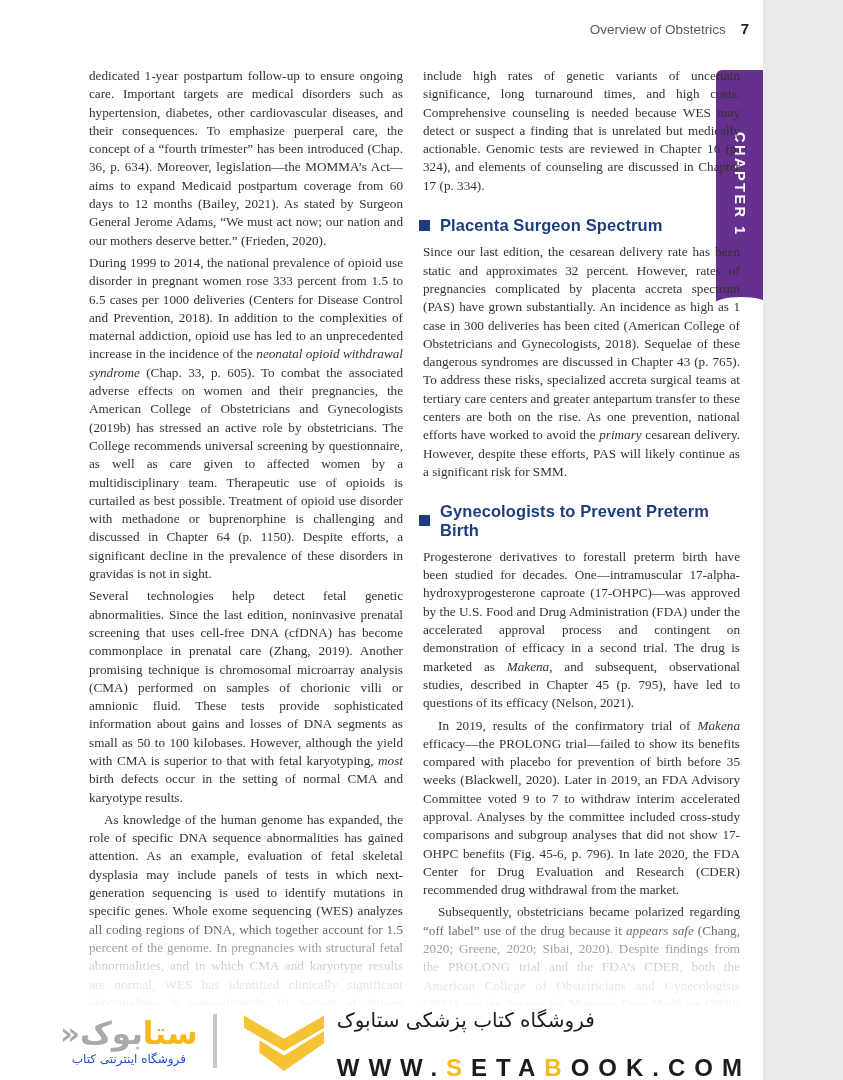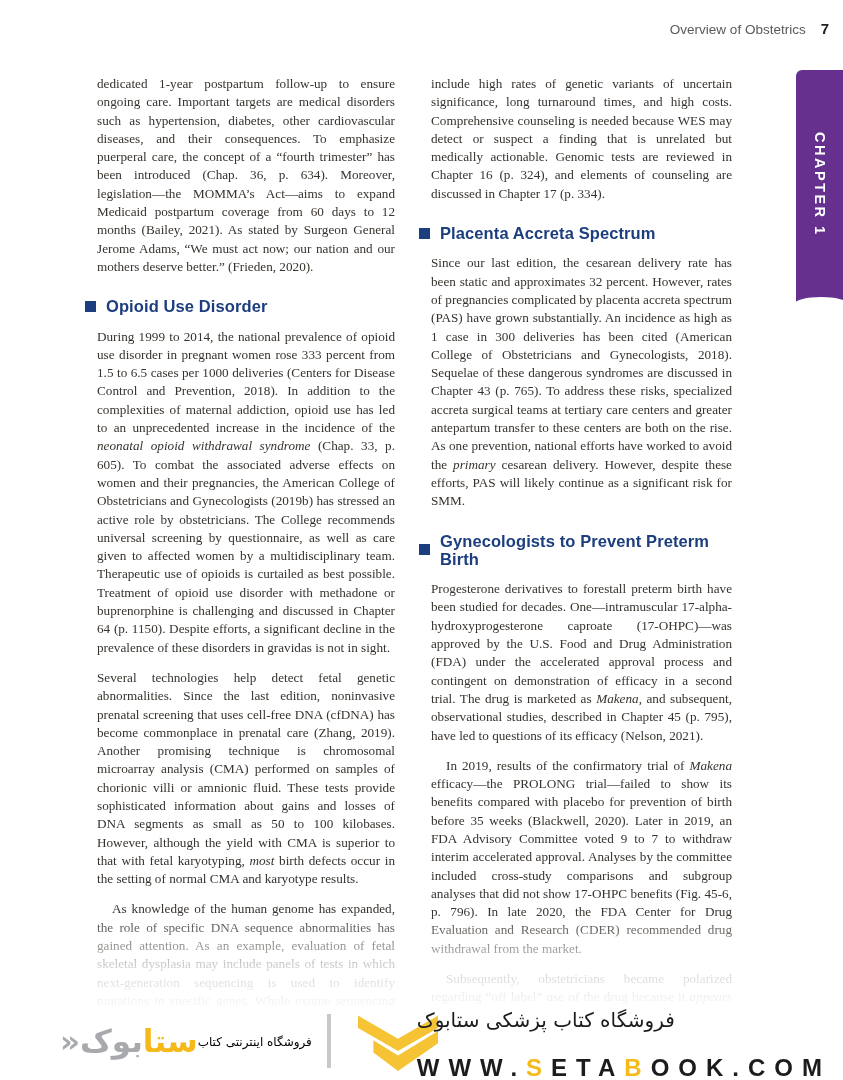--- a/index.html
+++ b/index.html
@@ -1,16 +1,16 @@
 <!DOCTYPE html>
 <html><head>
 <meta charset="utf-8">
 <style>
   html,body{margin:0;padding:0;background:#e9e9e9;}
-  .page{position:relative;width:843px;height:1080px;background:#ffffff;overflow:hidden;
+  .page{position:relative;width:763px;height:1080px;background:#ffffff;overflow:hidden;
         font-family:"Liberation Serif", serif;}
 
   
   .pg-header{position:absolute;top:20px;right:14px;font-family:"Liberation Sans",sans-serif;
              font-size:13.5px;color:#5a5a5c;display:flex;align-items:baseline;}
   .pg-header .pgnum{font-weight:bold;color:#222;font-size:15px;margin-left:15px;}
 
   
   .chapter-tab{position:absolute;top:70px;right:0;width:47px;height:238px;background:#66308F;
                border-radius:6px 0 0 4px;display:flex;align-items:center;justify-content:center;}
@@ -18,43 +18,43 @@
                background:#fff;border-radius:100% 100% 0 0 / 100% 100% 0 0;}
   .chapter-tab .vtext{writing-mode:vertical-rl;text-orientation:mixed;color:#fff;
                font-family:"Liberation Sans",sans-serif;font-weight:bold;font-size:14.5px;
                letter-spacing:2.5px;margin-top:-10px;}
 
   
   .col{position:absolute;top:63px;height:952px;overflow:hidden;font-size:13.2px;line-height:18.3px;
        color:#37322d;text-align:justify;}
   .col-left{left:85px;width:322px;}
   .col-right{left:419px;width:325px;}
-  .col p{margin:12px;}
+  .col p{margin:4px;}
   .col p.indent{text-indent:15px;}
 
   h2.section{font-family:"Liberation Sans",sans-serif;font-weight:bold;font-size:16.5px;
              color:#1C3E7E;margin:21px 0 9px 0;display:flex;align-items:center;text-align:left;
              letter-spacing:0.1px;}
   h2.section:first-child{margin-top:0;}
   .bullet{width:11px;height:11px;background:#1C3E7E;margin-right:10px;flex:0 0 auto;}
 
   
   .fade-bottom{position:absolute;left:0;top:912px;width:100%;height:102px;z-index:5;pointer-events:none;
        background:linear-gradient(to bottom, rgba(255,255,255,0) 0%, rgba(255,255,255,0.78) 55%, #ffffff 100%);}
 
   
   .footer{position:absolute;left:0;top:1006px;width:100%;height:74px;background:#fff;z-index:6;}
   .logo-group{position:absolute;left:60px;top:5px;display:flex;align-items:center;}
-  .wordmark-stack{display:flex;align-items:center;}
+  .wordmark-stack{display:flex;flex-direction:column;align-items:center;}
   .wordmark{font-family:"DejaVu Sans",sans-serif;font-weight:bold;font-size:31px;line-height:1.1;
             direction:rtl;unicode-bidi:isolate;}
   .wm-yellow{color:#F5B919;}
   .wm-gray{color:#A7A9AC;}
   .wm-guillemet{color:#A7A9AC;font-weight:bold;}
-  .tagline{font-family:"DejaVu Sans",sans-serif;font-size:12px;color:#000000;margin-top:2px;direction:rtl;}
+  .tagline{font-family:"DejaVu Sans",sans-serif;font-size:12px;color:#1d4ed8;margin-top:2px;direction:rtl;}
   .divider{width:4px;height:54px;background:#C7C8CA;margin:0 15px;}
   .emblem{width:104px;height:60px;}
 
   .footer-right{position:absolute;right:12px;top:2px;text-align:left;}
   .store-fa{font-family:"DejaVu Sans",sans-serif;font-size:20px;color:#1c1c1e;direction:rtl;}
   .website{font-family:Liberation Sans, sans-serif;font-weight:bold;font-size:24px;letter-spacing:9px;
            color:#1c1c1e;margin-top:22px;white-space:nowrap;}
   .website .yl{color:#F5B919;}
 </style>
 </head>
@@ -67,37 +67,33 @@
     <span class="pgnum">7</span>
   </div>
 
   <div class="chapter-tab">
     <span class="vtext">CHAPTER 1</span>
   </div>
 
   <div class="col col-left">
     <p>dedicated 1-year postpartum follow-up to ensure ongoing care. Important targets are medical disorders such as hypertension, diabetes, other cardiovascular diseases, and their consequences. To emphasize puerperal care, the concept of a “fourth trimester” has been introduced (Chap. 36, p. 634). Moreover, legislation—the MOMMA’s Act—aims to expand Medicaid postpartum coverage from 60 days to 12 months (Bailey, 2021). As stated by Surgeon General Jerome Adams, “We must act now; our nation and our mothers deserve better.” (Frieden, 2020).</p>
 
-    <h2 class="section">
-      <span class="bullet"></span>
-      <span>Opioid Use Disorder</span>
-    </h2>
     <p><span>During 1999 to 2014, the national prevalence of opioid use disorder in pregnant women rose 333 percent from 1.5 to 6.5 cases per 1000 deliveries (Centers for Disease Control and Prevention, 2018). In addition to the complexities of maternal addiction, opioid use has led to an unprecedented increase in the incidence of the </span><i>neonatal opioid withdrawal syndrome</i><span> (Chap. 33, p. 605). To combat the associated adverse effects on women and their pregnancies, the American College of Obstetricians and Gynecologists (2019b) has stressed an active role by obstetricians. The College recommends universal screening by questionnaire, as well as care given to affected women by a multidisciplinary team. Therapeutic use of opioids is curtailed as best possible. Treatment of opioid use disorder with methadone or buprenorphine is challenging and discussed in Chapter 64 (p. 1150). Despite efforts, a significant decline in the prevalence of these disorders in gravidas is not in sight.</span></p>
 
     <p><span>Several technologies help detect fetal genetic abnormalities. Since the last edition, noninvasive prenatal screening that uses cell-free DNA (cfDNA) has become commonplace in prenatal care (Zhang, 2019). Another promising technique is chromosomal microarray analysis (CMA) performed on samples of chorionic villi or amnionic fluid. These tests provide sophisticated information about gains and losses of DNA segments as small as 50 to 100 kilobases. However, although the yield with CMA is superior to that with fetal karyotyping, </span><i>most</i><span> birth defects occur in the setting of normal CMA and karyotype results.</span></p>
     <p class="indent">As knowledge of the human genome has expanded, the role of specific DNA sequence abnormalities has gained attention. As an example, evaluation of fetal skeletal dysplasia may include panels of tests in which next-generation sequencing is used to identify mutations in specific genes. Whole exome sequencing (WES) analyzes all coding regions of DNA, which together account for 1.5 percent of the genome. In pregnancies with structural fetal abnormalities, and in which CMA and karyotype results are normal, WES has identified clinically significant abnormalities in approximately 10 percent of fetuses (Lord, 2019; Petrovski, 2019). In one series of fetuses with unexplained nonimmune hydrops, WES detected diagnostic genetic variants in nearly 30 percent (Sparks, 2020).</p>
 
   </div>
 
   <div class="col col-right">
     <p>include high rates of genetic variants of uncertain significance, long turnaround times, and high costs. Comprehensive counseling is needed because WES may detect or suspect a finding that is unrelated but medically actionable. Genomic tests are reviewed in Chapter 16 (p. 324), and elements of counseling are discussed in Chapter 17 (p. 334).</p>
 
     <h2 class="section">
       <span class="bullet"></span>
-      <span>Placenta Accreta Spectrum</span>
+      <span>Placenta Surgeon Spectrum</span>
     </h2>
     <p><span>Since our last edition, the cesarean delivery rate has been static and approximates 32 percent. However, rates of pregnancies complicated by placenta accreta spectrum (PAS) have grown substantially. An incidence as high as 1 case in 300 deliveries has been cited (American College of Obstetricians and Gynecologists, 2018). Sequelae of these dangerous syndromes are discussed in Chapter 43 (p. 765). To address these risks, specialized accreta surgical teams at tertiary care centers and greater antepartum transfer to these centers are both on the rise. As one prevention, national efforts have worked to avoid the </span><i>primary</i><span> cesarean delivery. However, despite these efforts, PAS will likely continue as a significant risk for SMM.</span></p>
 
     <h2 class="section">
       <span class="bullet"></span>
       <span>Gynecologists to Prevent Preterm Birth</span>
     </h2>
     <p><span>Progesterone derivatives to forestall preterm birth have been studied for decades. One—intramuscular 17-alpha-hydroxyprogesterone caproate (17-OHPC)—was approved by the U.S. Food and Drug Administration (FDA) under the accelerated approval process and contingent on demonstration of efficacy in a second trial. The drug is marketed as </span><i>Makena</i><span>, and subsequent, observational studies, described in Chapter 45 (p. 795), have led to questions of its efficacy (Nelson, 2021).</span></p>
     <p class="indent"><span>In 2019, results of the confirmatory trial of </span><i>Makena</i><span> efficacy—the PROLONG trial—failed to show its benefits compared with placebo for prevention of birth before 35 weeks (Blackwell, 2020). Later in 2019, an FDA Advisory Committee voted 9 to 7 to withdraw interim accelerated approval. Analyses by the committee included cross-study comparisons and subgroup analyses that did not show 17-OHPC benefits (Fig. 45-6, p. 796). In late 2020, the FDA Center for Drug Evaluation and Research (CDER) recommended drug withdrawal from the market.</span></p>
     <p class="indent"><span>Subsequently, obstetricians became polarized regarding “off label” use of the drug because it </span><i>appears safe</i><span> (Chang, 2020; Greene, 2020; Sibai, 2020). Despite findings from the PROLONG trial and the FDA’s CDER, both the American College of Obstetricians and Gynecologists (2021) and the Society for Maternal-Fetal Medicine (2020) continued to endorse 17-OHPC use. This, however, is with the proviso that “uncertainty regarding benefit” be shared with the patient during decision-making. Last, the EPPPIC Group (2021) performed a metaanalysis of randomized trials evaluating progestogens for preterm birth prevention. Although not statistically significant, they concluded progestogens, which include 17-OHPC, reduced births at less than 34 weeks. The FDA’s CDER (2021)</span></p>

